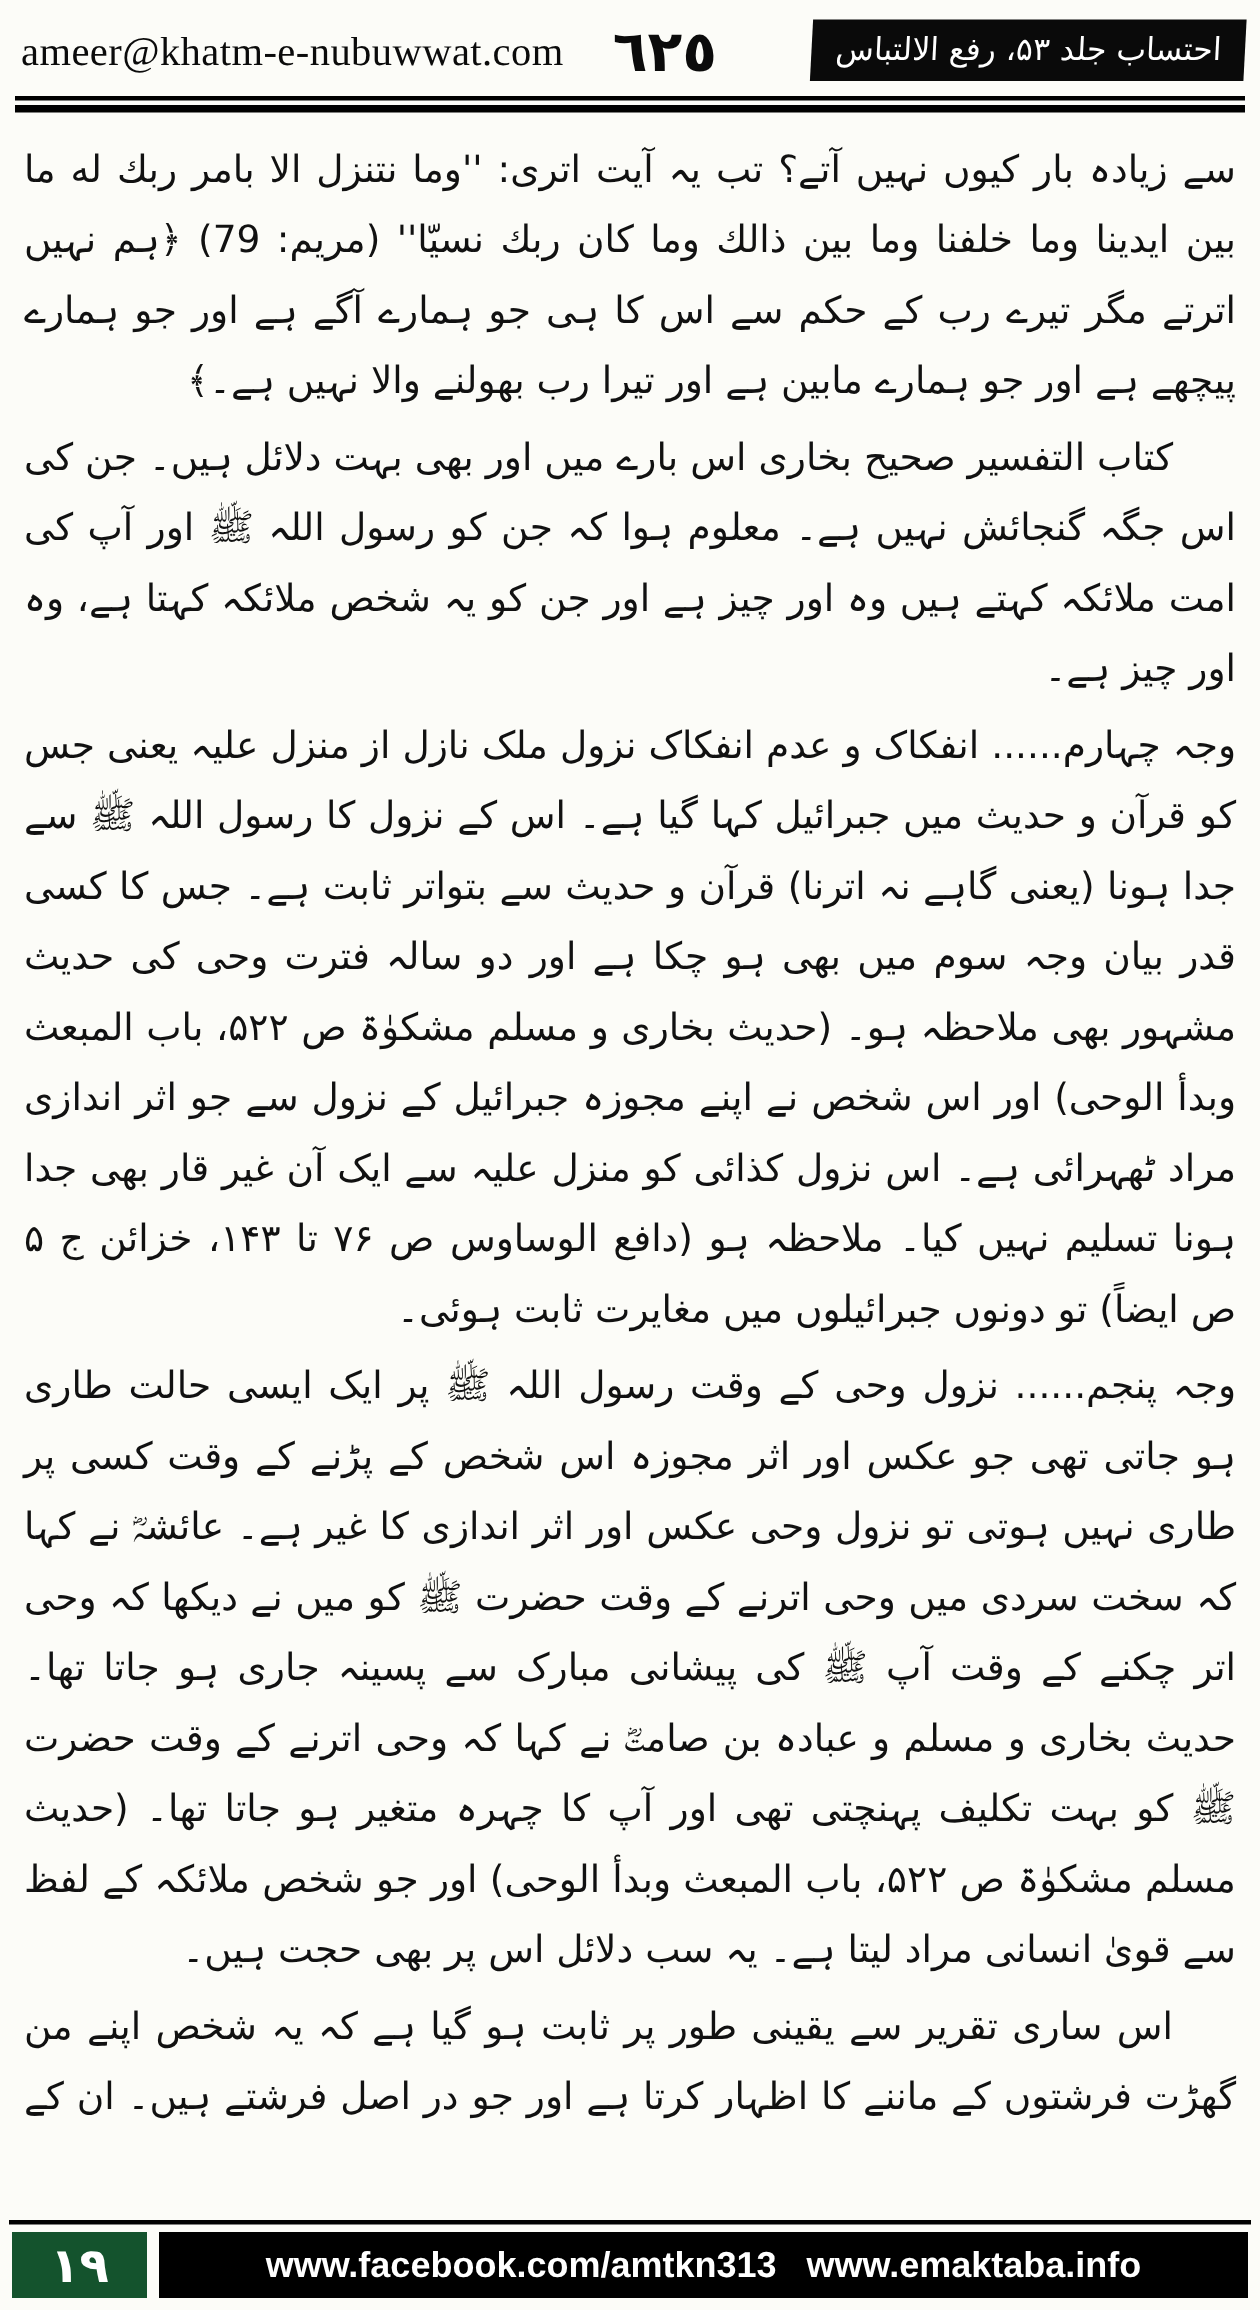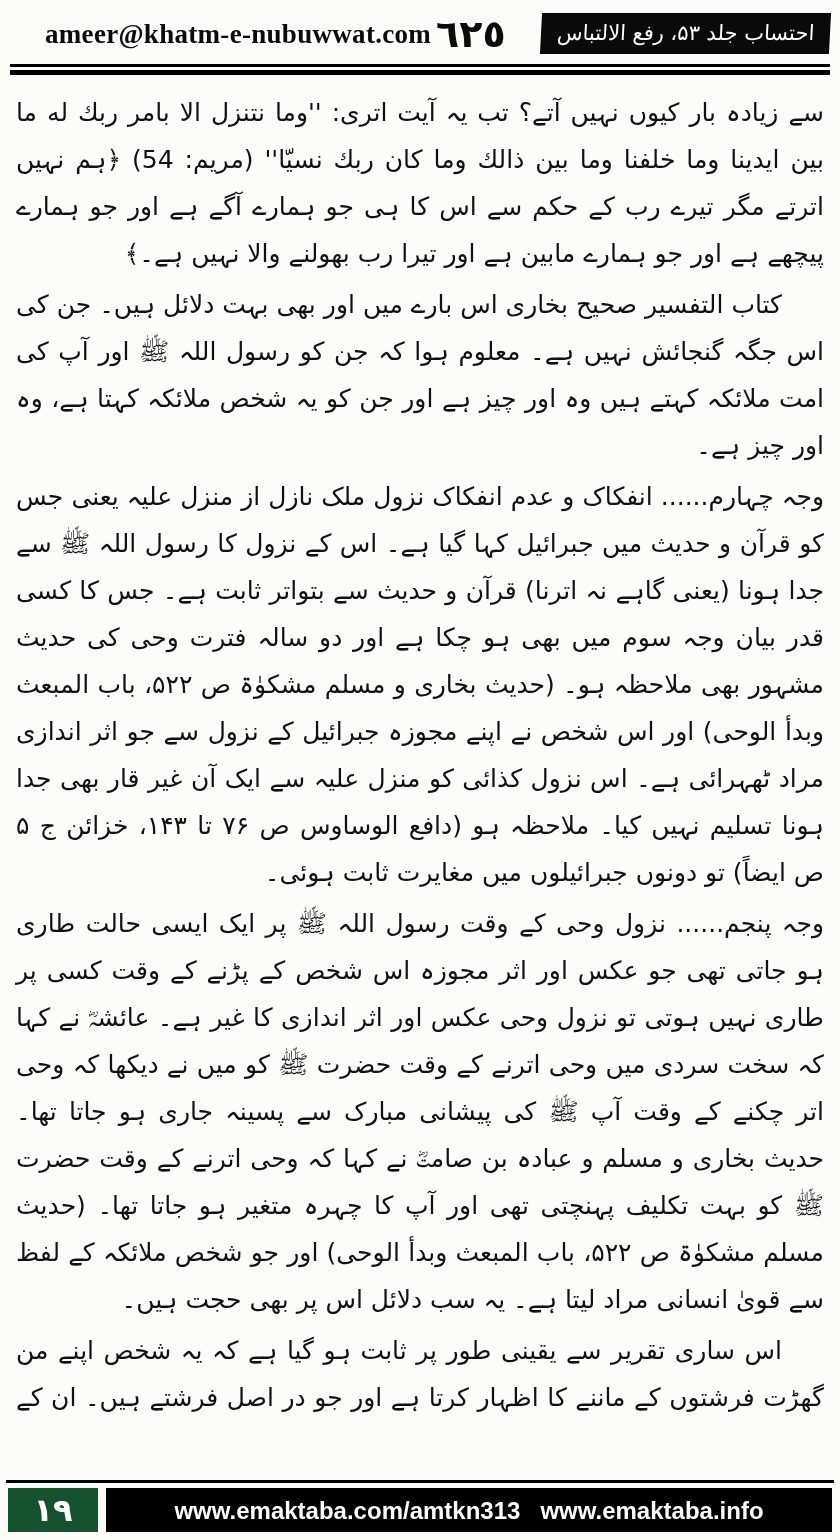--- a/index.html
+++ b/index.html
@@ -12,22 +12,22 @@
     font-family:"DejaVu Sans", sans-serif;
     color:#111;
   }
   
   .header {
     display:flex; align-items:center; justify-content:space-between;
     padding:12px 10px 2px 14px;
   }
   .email {
     font-family:"Liberation Serif", serif;
-    font-weight:bold; font-size:27px; color:#0b0b0b;
-    letter-spacing:.3px; white-space:nowrap;margin-left:31px;
+    font-weight:normal; font-size:27px; color:#0b0b0b;
+    letter-spacing:.3px; white-space:nowrap;
   }
   .page-num-top {
     font-size:38px; font-weight:bold; color:#0b0b0b;
     direction:rtl; margin-right:30px;
   }
   .title-box {
     background:#0a0a0a; color:#fff;
     direction:rtl; text-align:center;
     font-size:21px; line-height:1.2;
     padding:8px 16px; min-width:240px;
@@ -80,31 +80,31 @@
     <div class="page-num-top">٦٢٥</div>
     <div class="title-box">
       <span>احتساب جلد ۵۳، رفع الالتباس</span>
     </div>
   </div>
 
   <div class="rule-top"></div>
   <div class="rule-bottom"></div>
 
   <div class="content">
-    <p>سے زیادہ بار کیوں نہیں آتے؟ تب یہ آیت اتری: ''وما نتنزل الا بامر ربك له ما بين ايدينا وما خلفنا وما بين ذالك وما كان ربك نسيّا'' (مريم: 54) ﴿ہم نہیں اترتے مگر تیرے رب کے حکم سے اس کا ہی جو ہمارے آگے ہے اور جو ہمارے پیچھے ہے اور جو ہمارے مابین ہے اور تیرا رب بھولنے والا نہیں ہے۔﴾</p>
+    <p>سے زیادہ بار کیوں نہیں آتے؟ تب یہ آیت اتری: ''وما نتنزل الا بامر ربك له ما بين ايدينا وما خلفنا وما بين ذالك وما كان ربك نسيّا'' (مريم: 79) ﴿ہم نہیں اترتے مگر تیرے رب کے حکم سے اس کا ہی جو ہمارے آگے ہے اور جو ہمارے پیچھے ہے اور جو ہمارے مابین ہے اور تیرا رب بھولنے والا نہیں ہے۔﴾</p>
     <p class="indent">کتاب التفسیر صحیح بخاری اس بارے میں اور بھی بہت دلائل ہیں۔ جن کی اس جگہ گنجائش نہیں ہے۔ معلوم ہوا کہ جن کو رسول اللہ ﷺ اور آپ کی امت ملائکہ کہتے ہیں وہ اور چیز ہے اور جن کو یہ شخص ملائکہ کہتا ہے، وہ اور چیز ہے۔</p>
     <p>وجہ چہارم...... انفکاک و عدم انفکاک نزول ملک نازل از منزل علیہ یعنی جس کو قرآن و حدیث میں جبرائیل کہا گیا ہے۔ اس کے نزول کا رسول اللہ ﷺ سے جدا ہونا (یعنی گاہے نہ اترنا) قرآن و حدیث سے بتواتر ثابت ہے۔ جس کا کسی قدر بیان وجہ سوم میں بھی ہو چکا ہے اور دو سالہ فترت وحی کی حدیث مشہور بھی ملاحظہ ہو۔ (حدیث بخاری و مسلم مشکوٰۃ ص ۵۲۲، باب المبعث وبدأ الوحی) اور اس شخص نے اپنے مجوزہ جبرائیل کے نزول سے جو اثر اندازی مراد ٹھہرائی ہے۔ اس نزول کذائی کو منزل علیہ سے ایک آن غیر قار بھی جدا ہونا تسلیم نہیں کیا۔ ملاحظہ ہو (دافع الوساوس ص ۷۶ تا ۱۴۳، خزائن ج ۵ ص ایضاً) تو دونوں جبرائیلوں میں مغایرت ثابت ہوئی۔</p>
     <p>وجہ پنجم...... نزول وحی کے وقت رسول اللہ ﷺ پر ایک ایسی حالت طاری ہو جاتی تھی جو عکس اور اثر مجوزہ اس شخص کے پڑنے کے وقت کسی پر طاری نہیں ہوتی تو نزول وحی عکس اور اثر اندازی کا غیر ہے۔ عائشہؓ نے کہا کہ سخت سردی میں وحی اترنے کے وقت حضرت ﷺ کو میں نے دیکھا کہ وحی اتر چکنے کے وقت آپ ﷺ کی پیشانی مبارک سے پسینہ جاری ہو جاتا تھا۔ حدیث بخاری و مسلم و عبادہ بن صامتؓ نے کہا کہ وحی اترنے کے وقت حضرت ﷺ کو بہت تکلیف پہنچتی تھی اور آپ کا چہرہ متغیر ہو جاتا تھا۔ (حدیث مسلم مشکوٰۃ ص ۵۲۲، باب المبعث وبدأ الوحی) اور جو شخص ملائکہ کے لفظ سے قویٰ انسانی مراد لیتا ہے۔ یہ سب دلائل اس پر بھی حجت ہیں۔</p>
     <p class="indent">اس ساری تقریر سے یقینی طور پر ثابت ہو گیا ہے کہ یہ شخص اپنے من گھڑت فرشتوں کے ماننے کا اظہار کرتا ہے اور جو در اصل فرشتے ہیں۔ ان کے ماننے سے خود بھی انکار کا اشتہار دیتا ہے اور نبی و رسول بن کر مطلع تقریروں سے لوگوں سے بھی انکار کروانا چاہتا ہے اور یہ پہلے بیان ہو چکا ہے کہ سارے آسمانی دینوں کی بنا ملائکہ کی وساطت پر مبنی ہے۔ پھر جو شخص ملائکہ کے وجود کا ہی قائل نہ ہو۔ اس کو کسی آسمانی دین کا قائل و معترف خیال کرنا کیونکر صحیح ہو سکتا ہے اور ظاہر دار یوں</p>
   </div>
 
   <div class="footer-wrap">
     <div class="footer-rule"></div>
     <div class="footer-bar">
       <div class="footer-pagebox">۱۹</div>
       <div class="footer-links">
-        <span>www.emaktaba.com/amtkn313</span>
+        <span>www.facebook.com/amtkn313</span>
         <span>www.emaktaba.info</span>
       </div>
     </div>
   </div>
 
 </div>
 
 </body></html>

